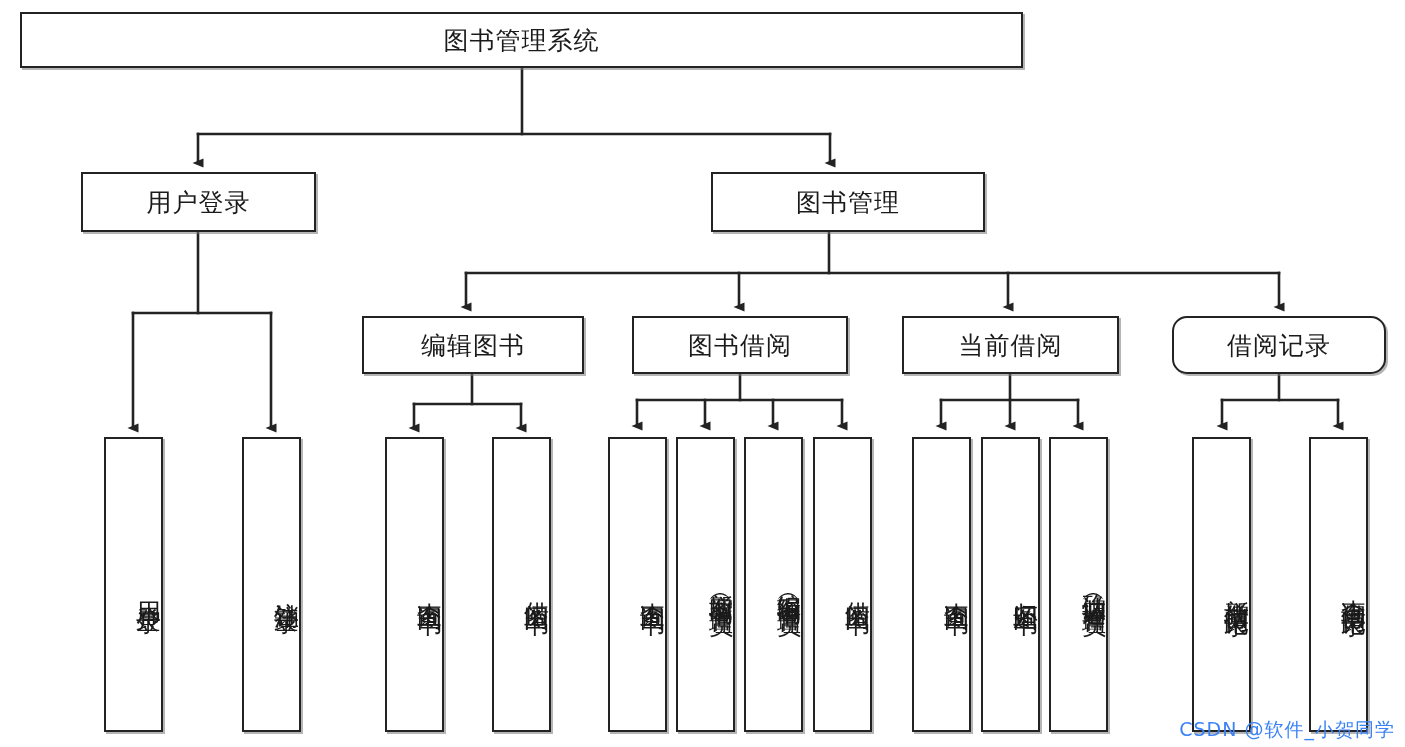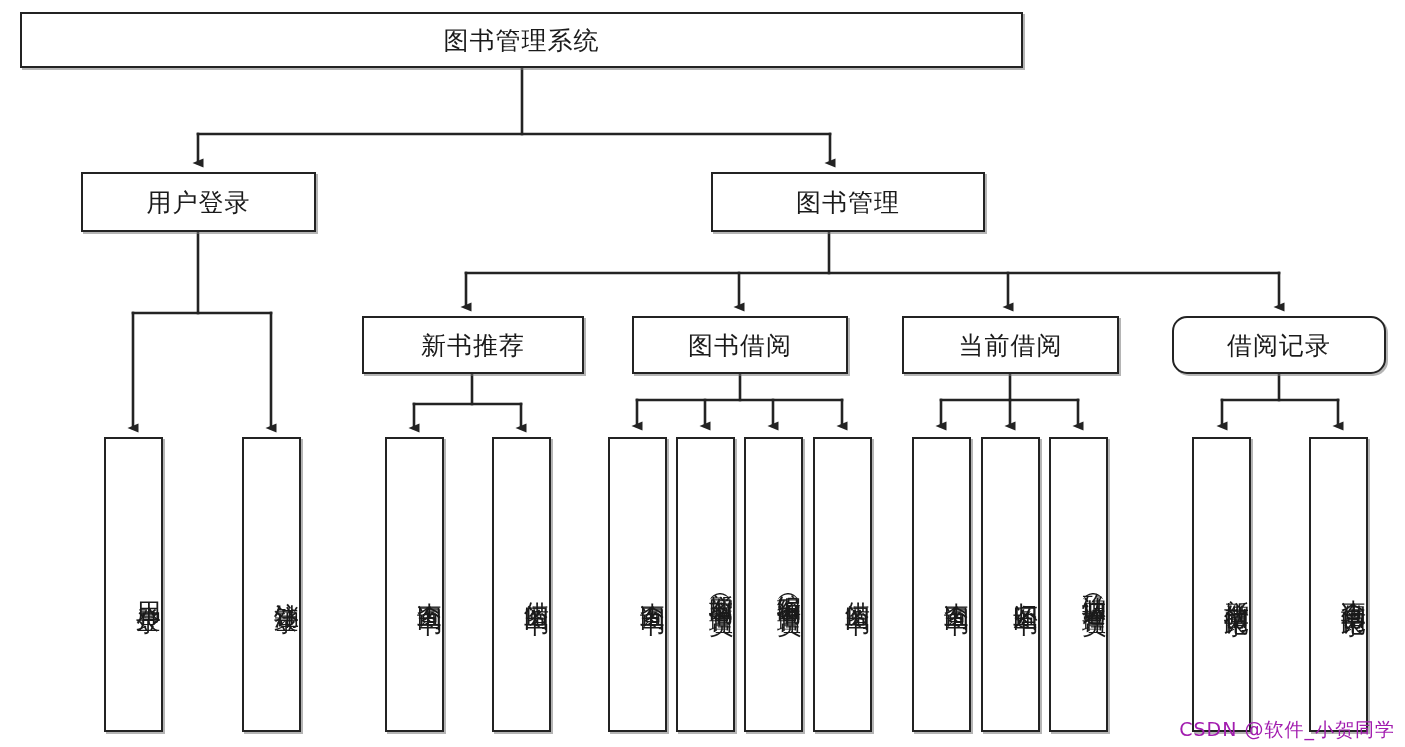--- a/index.html
+++ b/index.html
@@ -56,21 +56,21 @@
     white-space: nowrap;
   }
   .node.vert.tall-text {
     font-size: 24px;
   }
   .watermark {
     position: absolute;
     right: 10px;
     bottom: 4px;
     font-size: 19px;
-    color: #a21caf;
+    color: #3b82f6;
     letter-spacing: 1px;
     z-index: 5;
     white-space: nowrap;
   }
 </style>
 </head>
 <body>
 
 <div id="canvas">
 
@@ -130,21 +130,21 @@
   </div>
 
   <div class="node horiz" style="left:81px; top:172px; width:235px; height:60px;">
     <span class="lbl">用户登录</span>
   </div>
   <div class="node horiz" style="left:711px; top:172px; width:274px; height:60px;">
     <span class="lbl">图书管理</span>
   </div>
 
   <div class="node horiz" style="left:362px; top:316px; width:222px; height:58px;">
-    <span class="lbl">新书推荐</span>
+    <span class="lbl">编辑图书</span>
   </div>
   <div class="node horiz" style="left:632px; top:316px; width:216px; height:58px;">
     <span class="lbl">图书借阅</span>
   </div>
   <div class="node horiz" style="left:902px; top:316px; width:217px; height:58px;">
     <span class="lbl">当前借阅</span>
   </div>
   <div class="node horiz" style="left:1172px; top:316px; width:214px; height:58px;border-radius:15px;">
     <span class="lbl">借阅记录</span>
   </div>

